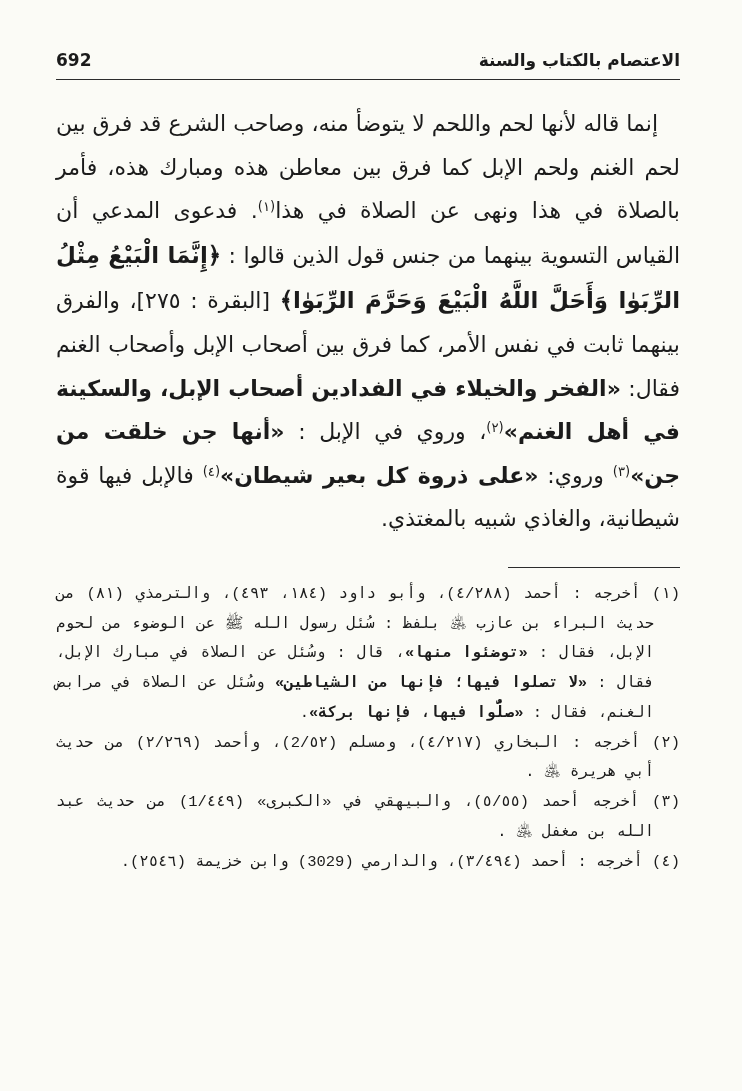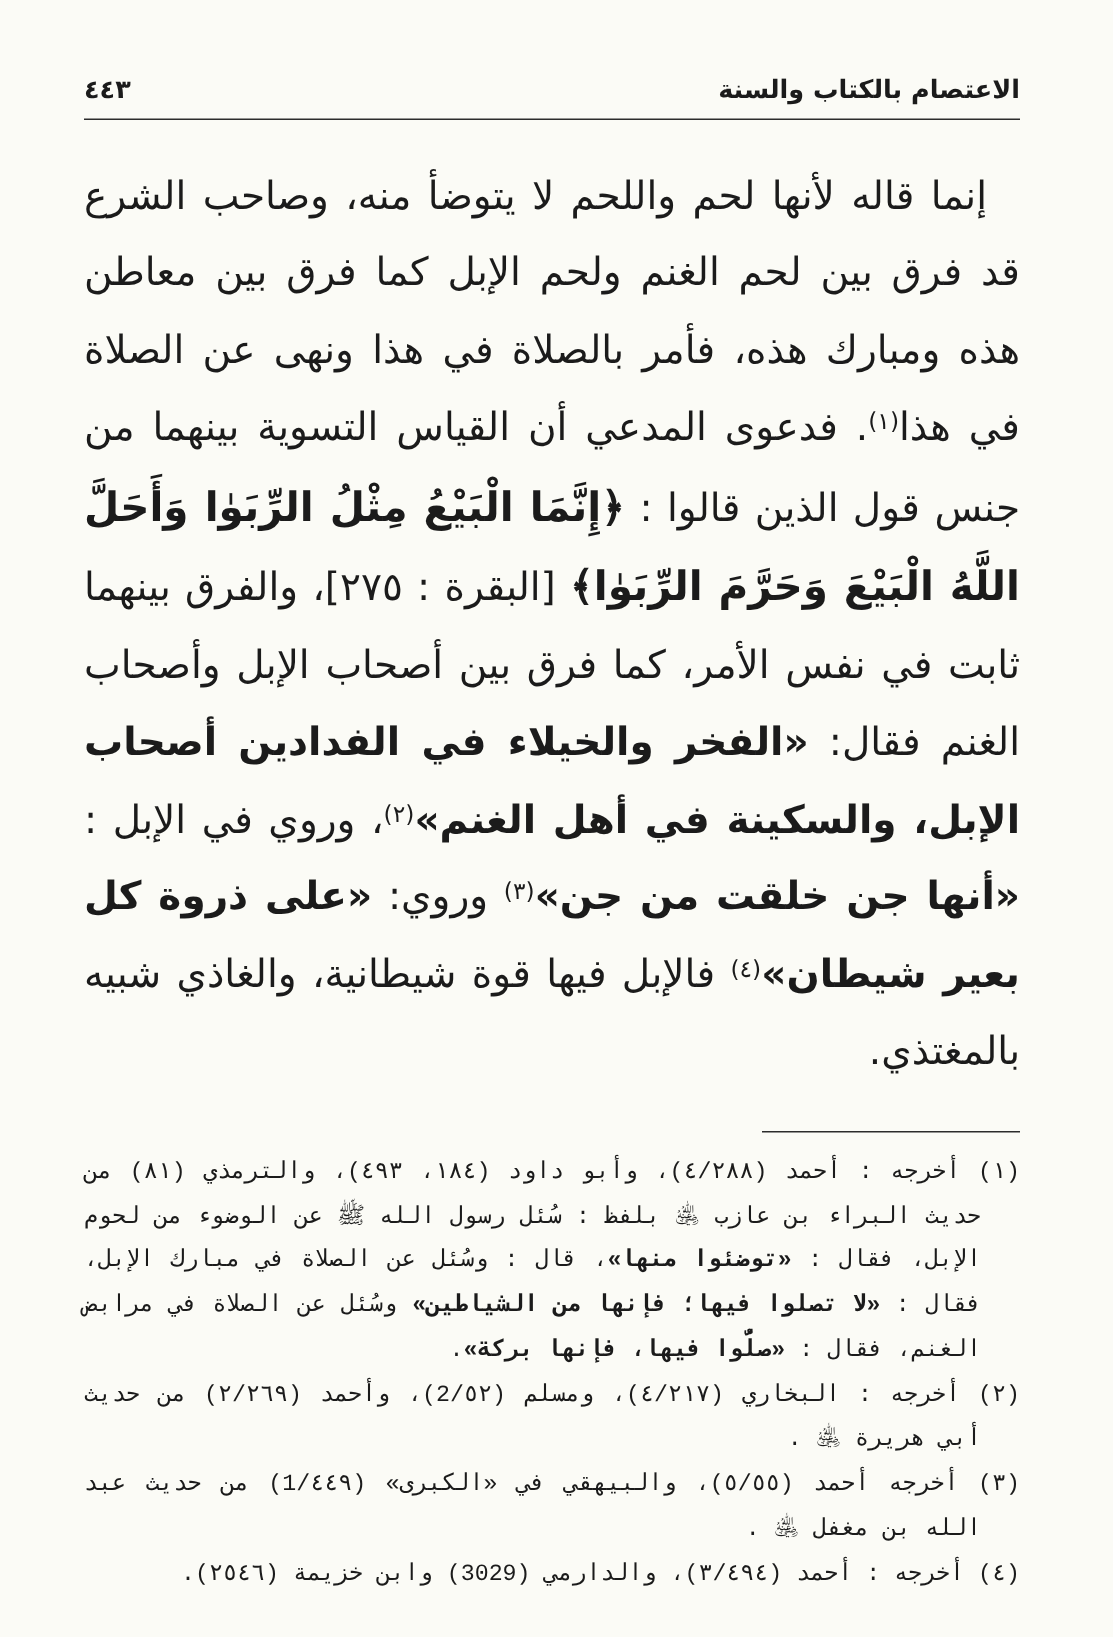--- a/index.html
+++ b/index.html
@@ -28,21 +28,21 @@
     font-size: 17px;
     font-weight: bold;
   }
   .header-rule {
     border: 0;
     border-top: 1.6px solid #2c2c2c;
     margin: 9px 0 0 0;
   }
   .body-text {
     margin-top: 14px;
-    font-size: 26px;
+    font-size: 22px;
     line-height: 1.98;
     text-align: justify;
   }
   .para {
     text-indent: 22px;
   }
   .para + .para {
     margin-top: 26px;
   }
   .seg-n { font-weight: normal; }
@@ -74,21 +74,21 @@
     font-family: Liberation Mono, monospace;
   }
 </style>
 </head>
 <body>
 
 <div class="page">
 
   <header class="page-header">
     <span>الاعتصام بالكتاب والسنة</span>
-    <span>٤٤٣</span>
+    <span>692</span>
   </header>
   <hr class="header-rule">
 
   <main class="body-text">
     <p class="para"><span class="seg-n">إنما قاله لأنها لحم واللحم لا يتوضأ منه، وصاحب الشرع قد فرق بين لحم الغنم ولحم الإبل كما فرق بين معاطن هذه ومبارك هذه، فأمر بالصلاة في هذا ونهى عن الصلاة في هذا</span><sup class="seg-sup">(١)</sup><span class="seg-n">. فدعوى المدعي أن القياس التسوية بينهما من جنس قول الذين قالوا : </span><span class="seg-q">﴿إِنَّمَا الْبَيْعُ مِثْلُ الرِّبَوٰا وَأَحَلَّ اللَّهُ الْبَيْعَ وَحَرَّمَ الرِّبَوٰا﴾</span><span class="seg-n"> [البقرة : ٢٧٥]، والفرق بينهما ثابت في نفس الأمر، كما فرق بين أصحاب الإبل وأصحاب الغنم فقال: </span><span class="seg-b">«الفخر والخيلاء في الفدادين أصحاب الإبل، والسكينة في أهل الغنم»</span><sup class="seg-sup">(٢)</sup><span class="seg-n">، وروي في الإبل : </span><span class="seg-b">«أنها جن خلقت من جن»</span><sup class="seg-sup">(٣)</sup><span class="seg-n"> وروي: </span><span class="seg-b">«على ذروة كل بعير شيطان»</span><sup class="seg-sup">(٤)</sup><span class="seg-n"> فالإبل فيها قوة شيطانية، والغاذي شبيه بالمغتذي.</span></p>
   </main>
 
   <section class="footnotes-block">
     <hr class="footnote-separator">
     <div class="footnotes">

